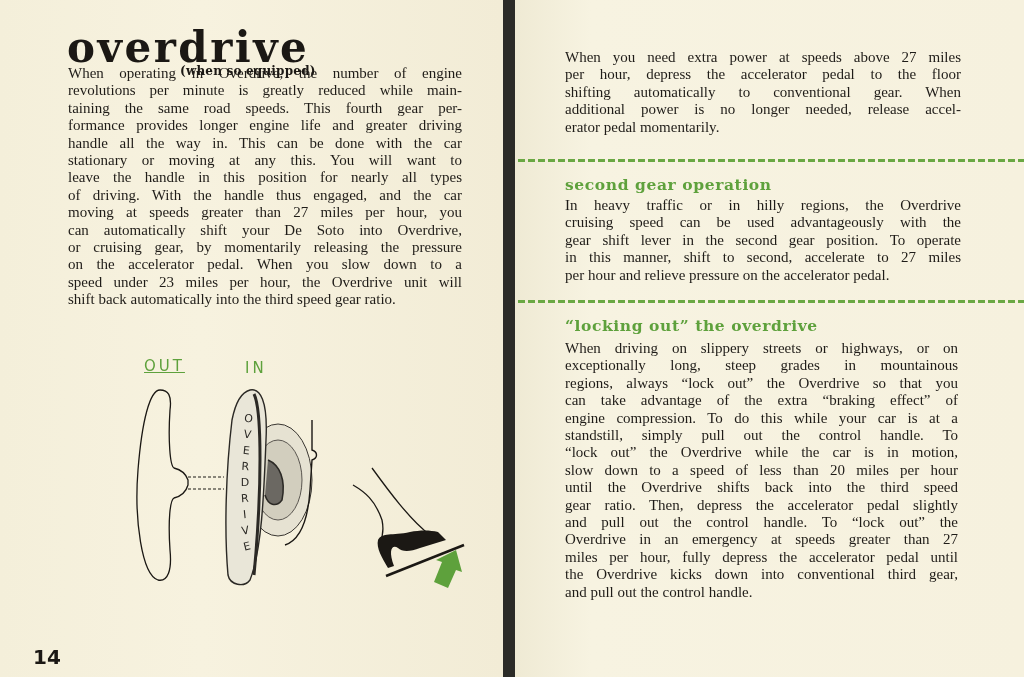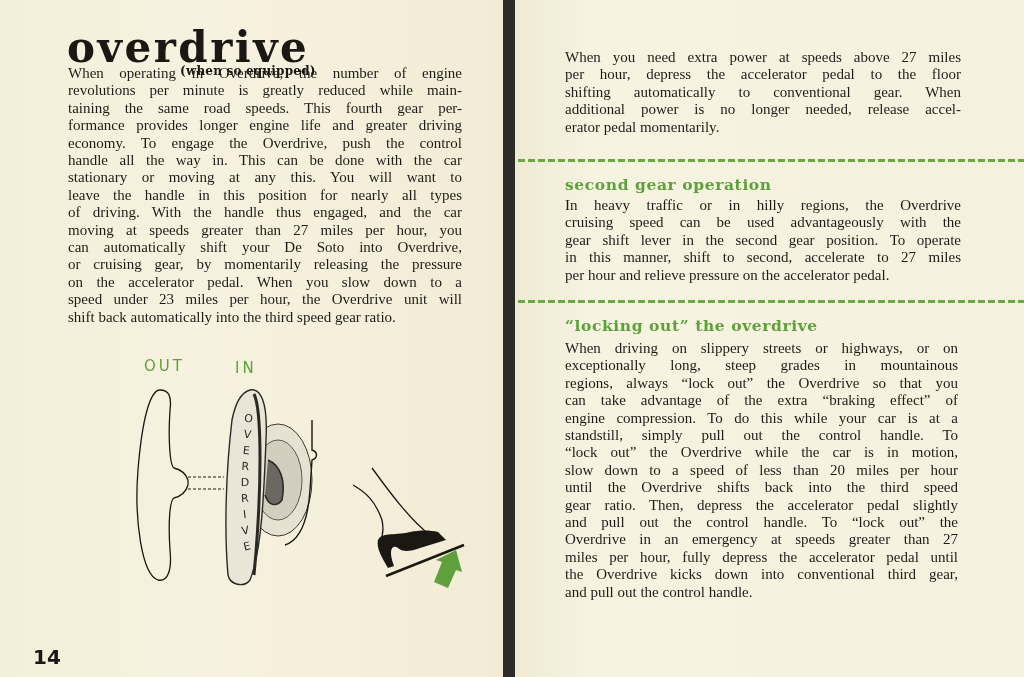--- a/index.html
+++ b/index.html
@@ -58,40 +58,39 @@
   .dash.d2 { top: 300px; }
   .page-num {
     position: absolute; left: 27px; top: 645px;
     font-family: "DejaVu Sans", sans-serif; font-weight: bold;
     font-size: 20px; color: #1b1814; margin-left: 6px;
   }
   .illus-label {
     position: absolute; font-family: "DejaVu Sans", sans-serif;
     font-size: 15px; color: #5ea13c; letter-spacing: 3px;
   }
-  .lbl-out { left: 144px; top: 357px; }
-  .lbl-in { left: 235px; top: 359px; }
+  .lbl-out { left: 144px; top: 357px; text-decoration: underline; }
+  .lbl-in { left: 245px; top: 359px; }
   .illustration { position: absolute; left: 120px; top: 380px; width: 360px; height: 220px; }
 </style>
 </head>
 <body>
 
 <div class="page left"></div>
 <div class="spine"></div>
 <div class="page right"></div>
 
 <div class="title">overdrive</div>
 <div class="subtitle">(when so equipped)</div>
 
 <div class="body-text left-body">
   <span class="ln">When operating in Overdrive, the number of engine</span>
   <span class="ln">revolutions per minute is greatly reduced while main-</span>
   <span class="ln">taining the same road speeds. This fourth gear per-</span>
   <span class="ln">formance provides longer engine life and greater driving</span>
-  <span class="ln">economy. To engage the Overdrive, push the control</span>
   <span class="ln">handle all the way in. This can be done with the car</span>
   <span class="ln">stationary or moving at any this. You will want to</span>
   <span class="ln">leave the handle in this position for nearly all types</span>
   <span class="ln">of driving. With the handle thus engaged, and the car</span>
   <span class="ln">moving at speeds greater than 27 miles per hour, you</span>
   <span class="ln">can automatically shift your De Soto into Overdrive,</span>
   <span class="ln">or cruising gear, by momentarily releasing the pressure</span>
   <span class="ln">on the accelerator pedal. When you slow down to a</span>
   <span class="ln">speed under 23 miles per hour, the Overdrive unit will</span>
   <span class="ln last">shift back automatically into the third speed gear ratio.</span>

